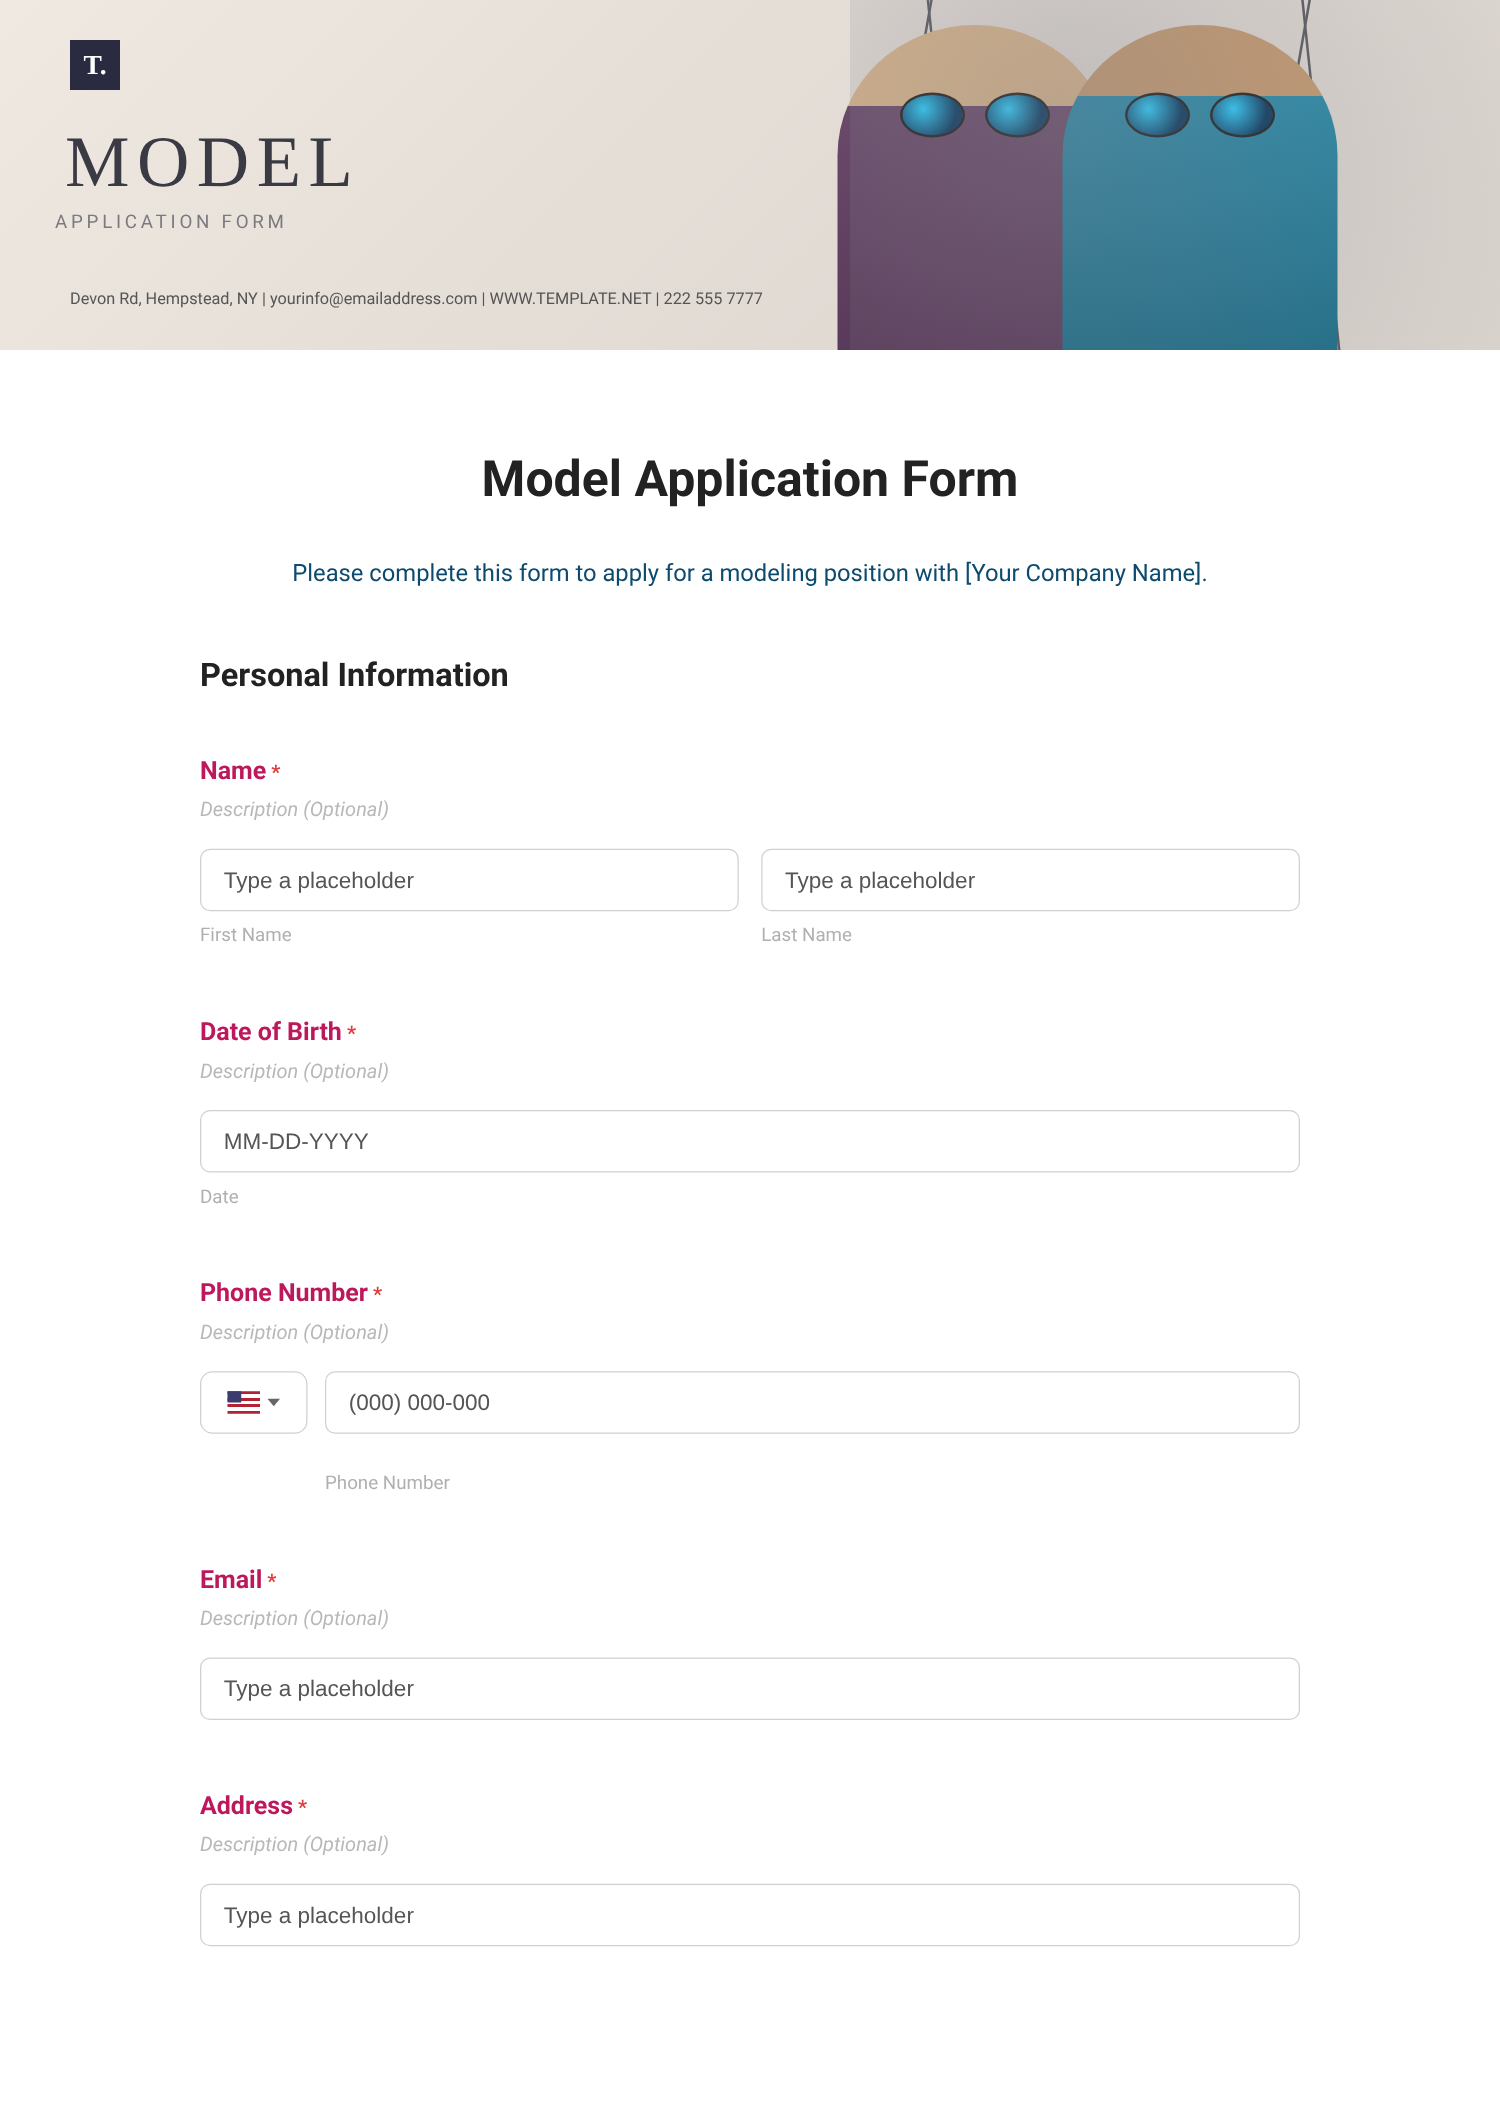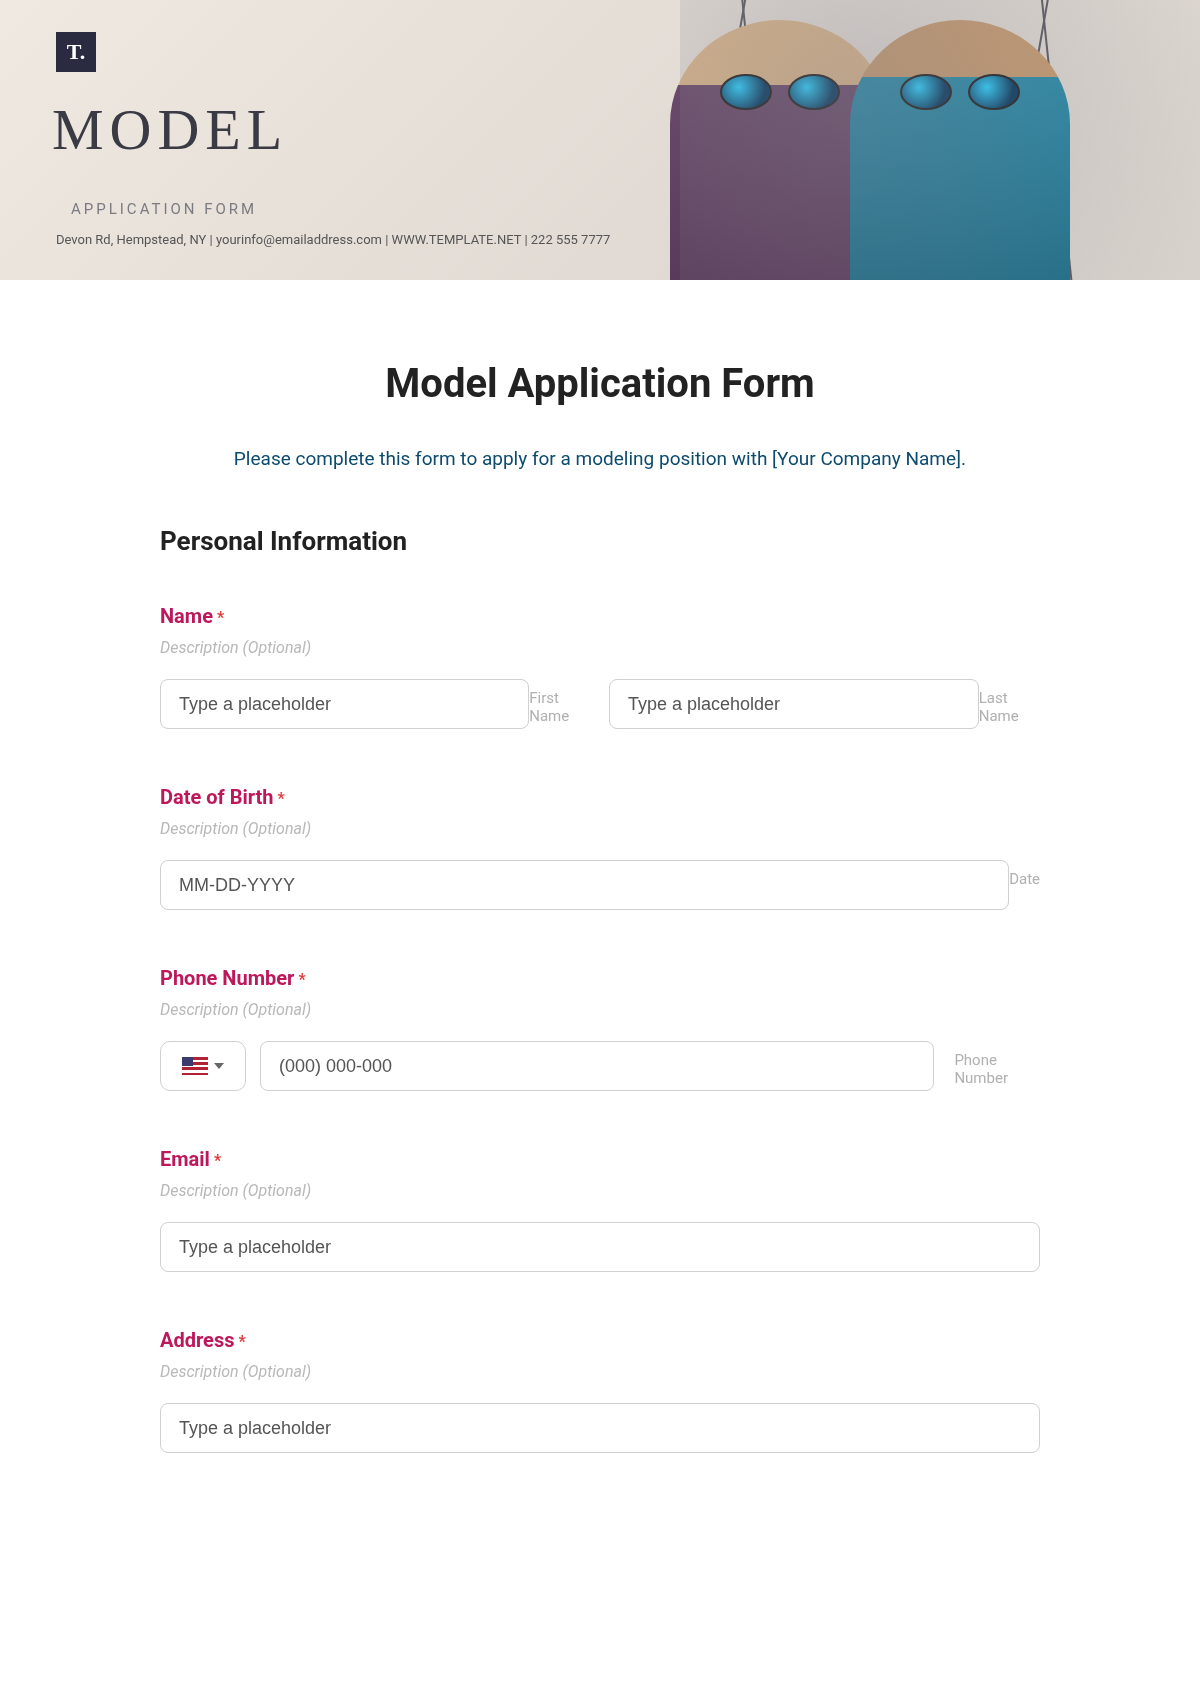--- a/index.html
+++ b/index.html
@@ -42,26 +42,25 @@
     position: absolute;
     top: 96px; left: 52px;
     font-family: "Times New Roman", Georgia, serif;
     font-size: 58px;
     letter-spacing: 6px;
     font-weight: 400;
     color: #3a3a44;
   }
   .banner-subtitle {
     position: absolute;
-    top: 168px; left: 71px;
+    top: 168px; left: 44px;
     font-size: 15px;
     letter-spacing: 3px;
     color: #7a7a80;
     font-weight: 400;
-    margin-top: 32px;
   }
   .banner-contact {
     position: absolute;
     top: 232px; left: 56px;
     font-size: 13px;
     color: #555;
   }
   
   .photo-frame {
     position: absolute;
@@ -135,21 +134,21 @@
     margin-top: 10px;
     font-size: 16px;
     font-style: italic;
     color: #b8b8b8;
   }
   .row {
     display: flex;
     gap: 18px;
     margin-top: 22px;
   }
-  .col { flex: 1; display: flex; flex-direction: row; }
+  .col { flex: 1; display: flex; flex-direction: column; }
   .text-input {
     width: 100%;
     height: 50px;
     border: 1px solid #d0d0d0;
     border-radius: 8px;
     padding: 0 18px;
     font-size: 18px;
     color: #333;
     background: #fff;
     outline: none;
@@ -188,21 +187,21 @@
     top: 0; left: 0;
     width: 11px; height: 9px;
     background: #3c3b6e;
   }
   .chev {
     width: 0; height: 0;
     border-left: 5px solid transparent;
     border-right: 5px solid transparent;
     border-top: 6px solid #666;
   }
-  .phone-col { flex: 1; display: flex; flex-direction: row; gap: 20px; }
+  .phone-col { flex: 1; display: flex; flex-direction: column; gap: 20px; }
 </style>
 </head>
 <body>
 
 <div class="banner">
   <div class="logo-badge">T.</div>
   <div class="banner-title">MODEL</div>
   <div class="banner-subtitle">APPLICATION FORM</div>
   <div class="banner-contact">Devon Rd, Hempstead, NY | yourinfo@emailaddress.com | WWW.TEMPLATE.NET | 222 555 7777</div>
 

